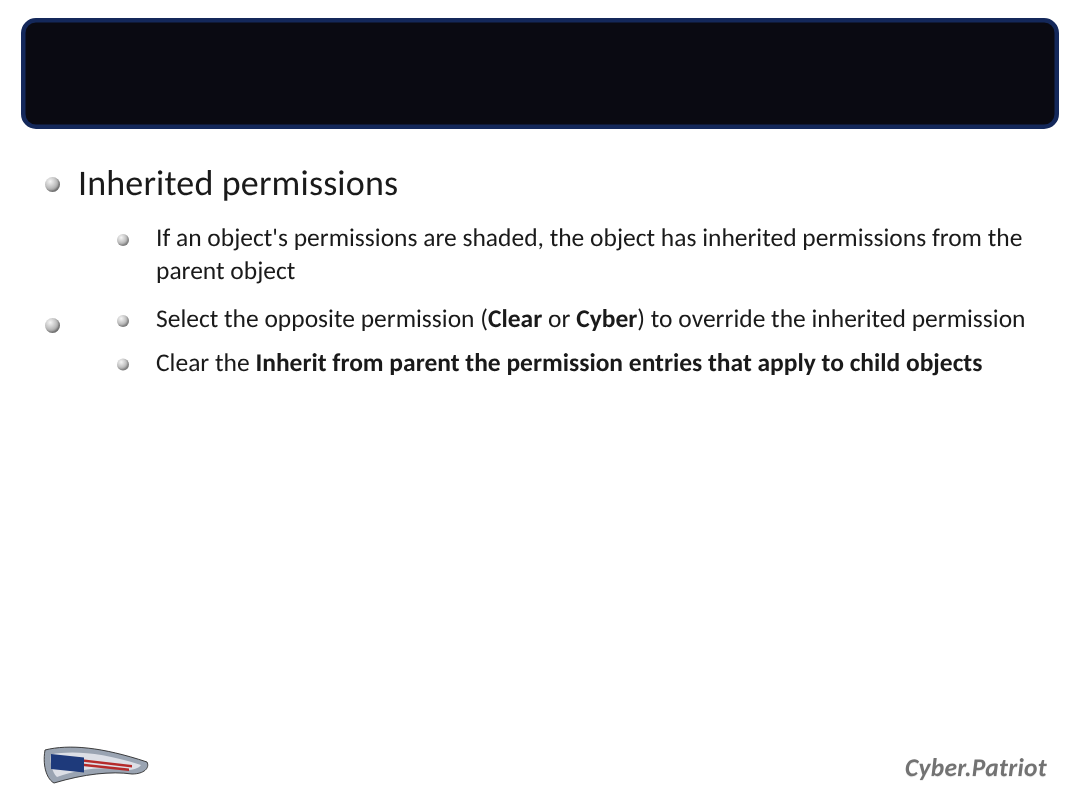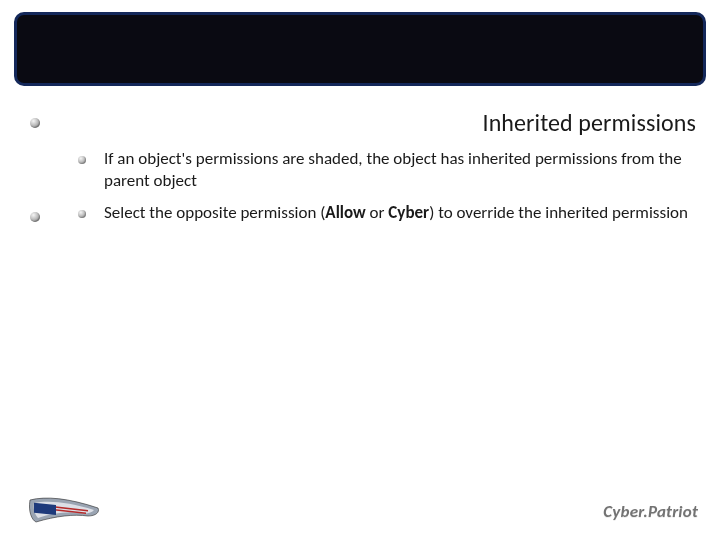--- a/index.html
+++ b/index.html
@@ -14,21 +14,21 @@
     border-radius: 10px;
   }
   .content {
     position: absolute;
     top: 108px;
     left: 30px;
     right: 24px;
   }
   ul { list-style: none; }
   .lvl1 > li { position: relative; padding-left: 22px; margin-bottom: 6px; }
-  .lvl1 > li > .txt { font-size: 24px; line-height: 1.25; letter-spacing: 0.1px; text-align: right; }
+  .lvl1 > li > .txt { font-size: 24px; line-height: 1.25; letter-spacing: 0.1px; }
   .lvl2 { margin-top: 10px; }
   .lvl2 > li { position: relative; padding-left: 26px; margin-bottom: 8px; margin-left: 26px; }
   .lvl2 > li > .txt { font-size: 17px; line-height: 1.28; }
   .bullet1, .bullet2, .bullet3 {
     position: absolute;
     left: 0;
     border-radius: 50%;
   }
   .bullet1 {
     top: 10px;
@@ -83,21 +83,25 @@
             <div class="txt">If an object's permissions are shaded, the object has inherited permissions from the parent object</div>
           </li>
         </ul>
       </li>
 
       <li>
         <span class="bullet1"></span>
         <ul class="lvl2">
           <li>
             <span class="bullet2"></span>
-            <div class="txt bold-inline">Select the opposite permission (<b>Allow</b> or <b>Cyber</b>) to override the inherited permission</div>
+            <div class="txt bold-inline">Select the opposite permission (<b>Clear</b> or <b>Cyber</b>) to override the inherited permission</div>
+          </li>
+          <li>
+            <span class="bullet2"></span>
+            <div class="txt bold-inline">Clear the <b>Inherit from parent the permission entries that apply to child objects</b></div>
           </li>
         </ul>
       </li>
 
     </ul>
   </div>
 
   <div class="footer">
     <div class="logo">
       <svg viewBox="0 0 78 32" width="78" height="32">

